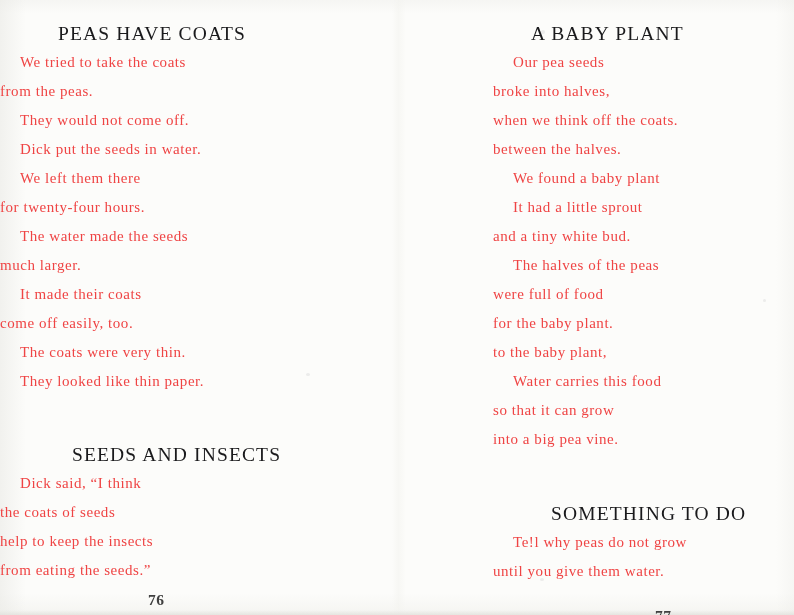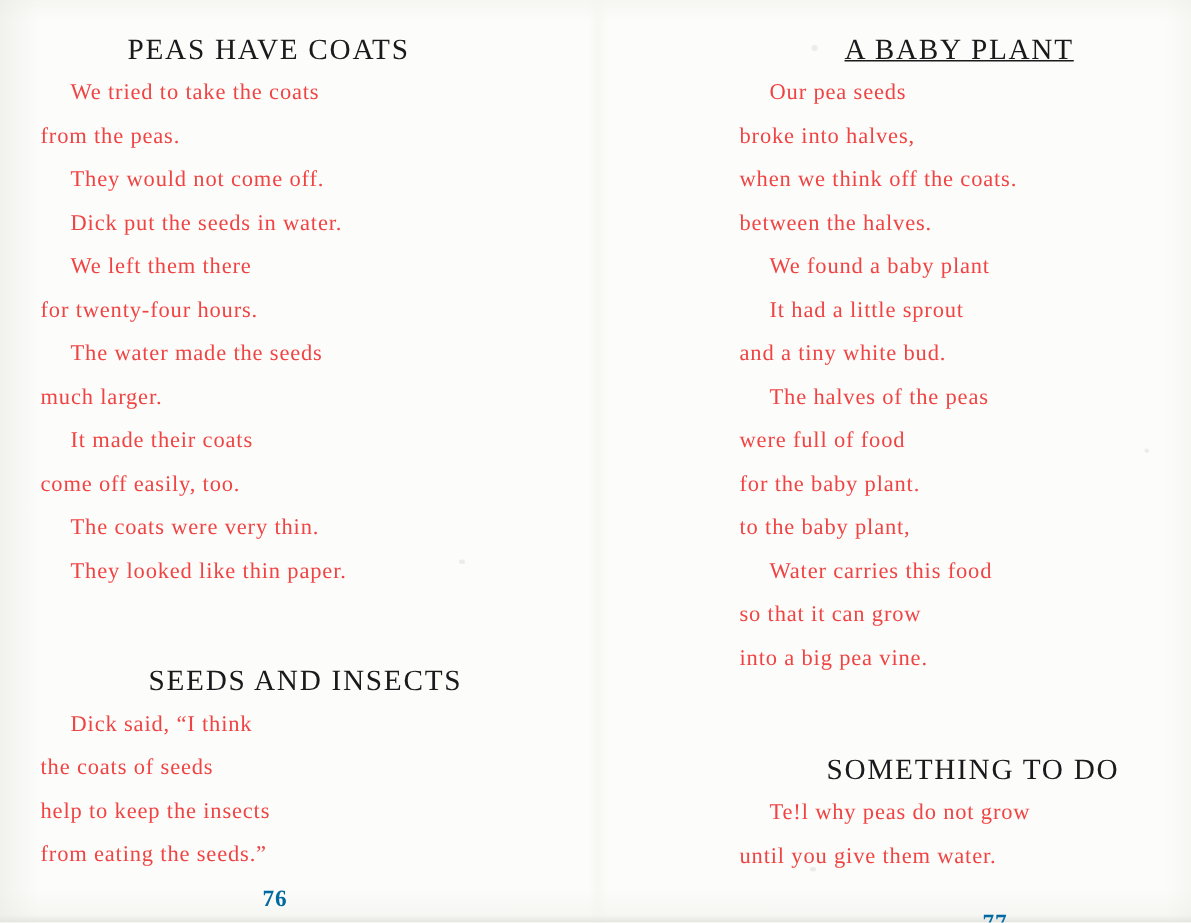--- a/index.html
+++ b/index.html
@@ -56,51 +56,51 @@
     pointer-events: none;
     background: linear-gradient(180deg, rgba(247,247,244,0) 0%, rgba(226,226,221,0.85) 100%);
   }
 
   .column {
     position: absolute;
     top: 0;
     height: 615px;
     box-sizing: border-box;
   }
-  .column-left  { left: 0;   width: 397px; padding-left: 27px;  }
+  .column-left  { left: 0;   width: 397px;  }
   .column-right { left: 397px; width: 397px; padding-left: 96px; }
 
   .heading {
     font-size: 19.5px;
     line-height: 29px;
     letter-spacing: 1.15px;
     font-weight: 400;
     white-space: nowrap;
     color: #1a1a1c;
   }
   .heading-left-1  { margin-top: 19px;  margin-left: 58px; }
   .heading-left-2  { margin-top: 44px;  margin-left: 72px; }
-  .heading-right-1 { margin-top: 19px;  margin-left: 70px; text-decoration: underline; }
+  .heading-right-1 { margin-top: 19px;  margin-left: 38px; }
   .heading-right-2 { margin-top: 45px;  margin-left: 58px; }
 
   .line {
     font-size: 15px;
     line-height: 29px;
     letter-spacing: 0.55px;
     white-space: nowrap;
     color: #ef4444;
   }
   .line.indent { text-indent: 20px; }
 
   .folio {
     font-size: 15.5px;
     line-height: 24px;
     font-weight: 700;
     letter-spacing: 0.6px;
-    color: #0369a1;
+    color: #404040;
   }
   .folio-left  { margin-top: 3px; margin-left: 148px; }
   .folio-right { margin-top: 18px; margin-left: 162px; }
 
   
   .speck {
     position: absolute;
     background: #dedede;
     border-radius: 50%;
     pointer-events: none;

